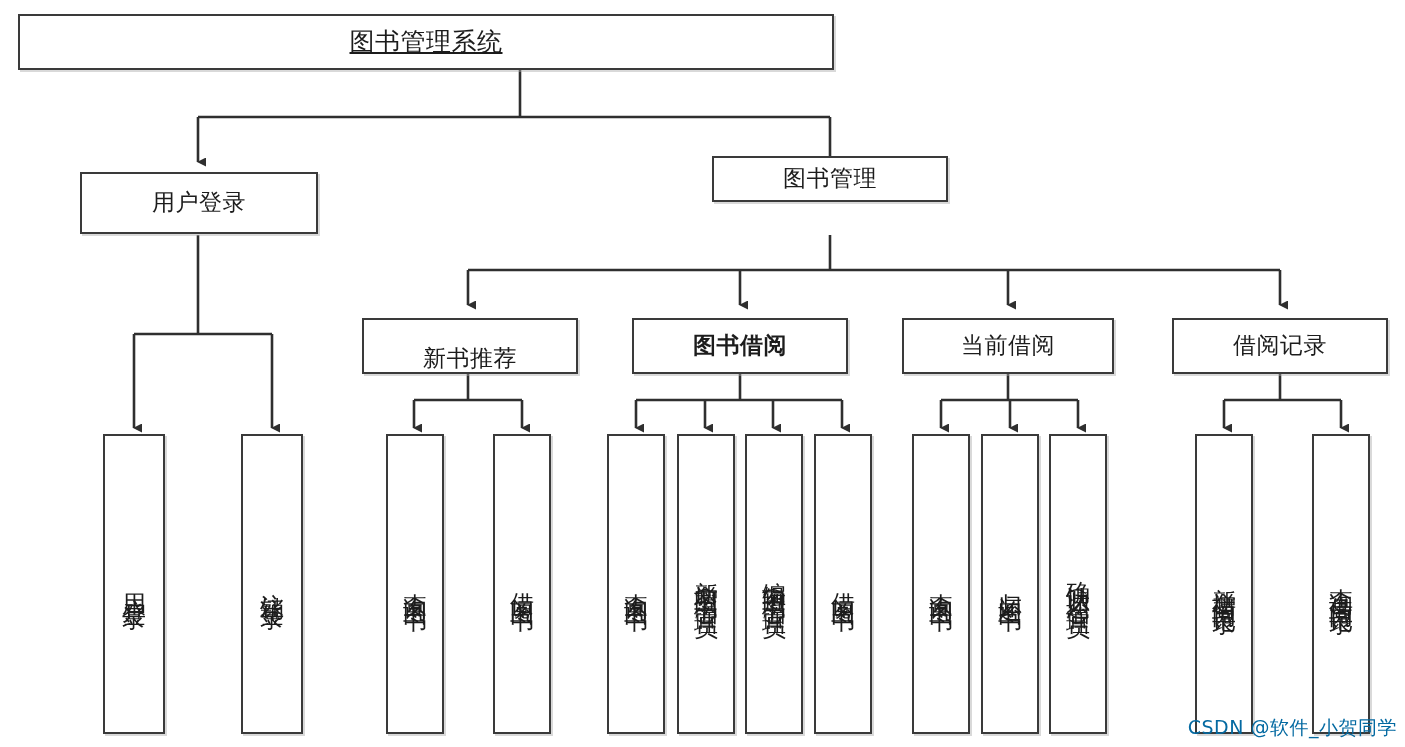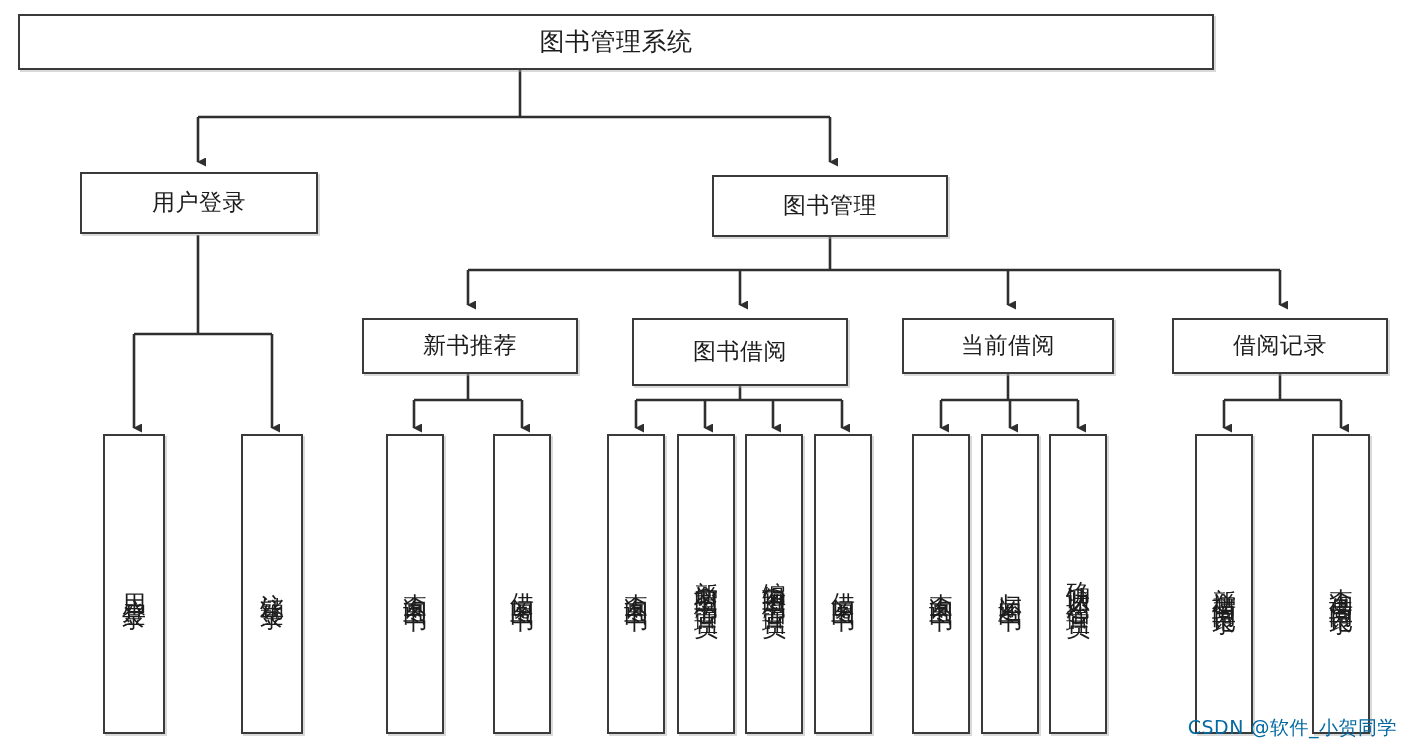--- a/index.html
+++ b/index.html
@@ -124,35 +124,35 @@
       <path d="M1010,400 L1010,428" marker-end="url(#arrowhead)"></path>
       <path d="M1078,400 L1078,428" marker-end="url(#arrowhead)"></path>
 
       <path d="M1280,374 L1280,400"></path>
       <path d="M1224,400 L1341,400"></path>
       <path d="M1224,400 L1224,428" marker-end="url(#arrowhead)"></path>
       <path d="M1341,400 L1341,428" marker-end="url(#arrowhead)"></path>
     </g>
   </svg>
 
-  <div class="node horiz root" style="left:18px; top:14px; width:1196px; height:56px;">
+  <div class="node horiz root" style="left:18px; top:14px; width:816px; height:56px;text-decoration:underline;">
     <span class="label">图书管理系统</span>
   </div>
 
   <div class="node horiz" style="left:80px; top:172px; width:238px; height:62px;">
     <span class="label">用户登录</span>
   </div>
-  <div class="node horiz" style="left:712px; top:175px; width:236px; height:62px;">
+  <div class="node horiz" style="left:712px; top:156px; width:236px; height:46px;">
     <span class="label">图书管理</span>
   </div>
 
-  <div class="node horiz" style="left:362px; top:318px; width:216px; height:56px;">
+  <div class="node horiz" style="left:362px; top:318px; width:216px; height:56px;align-items:flex-end;">
     <span class="label">新书推荐</span>
   </div>
-  <div class="node horiz" style="left:632px; top:318px; width:216px; height:68px;">
+  <div class="node horiz" style="left:632px; top:318px; width:216px; height:56px;font-weight:bold;">
     <span class="label">图书借阅</span>
   </div>
   <div class="node horiz" style="left:902px; top:318px; width:212px; height:56px;">
     <span class="label">当前借阅</span>
   </div>
   <div class="node horiz" style="left:1172px; top:318px; width:216px; height:56px;">
     <span class="label">借阅记录</span>
   </div>
 
   <div class="node vert" style="left:103px; top:434px; width:62px; height:300px;">

